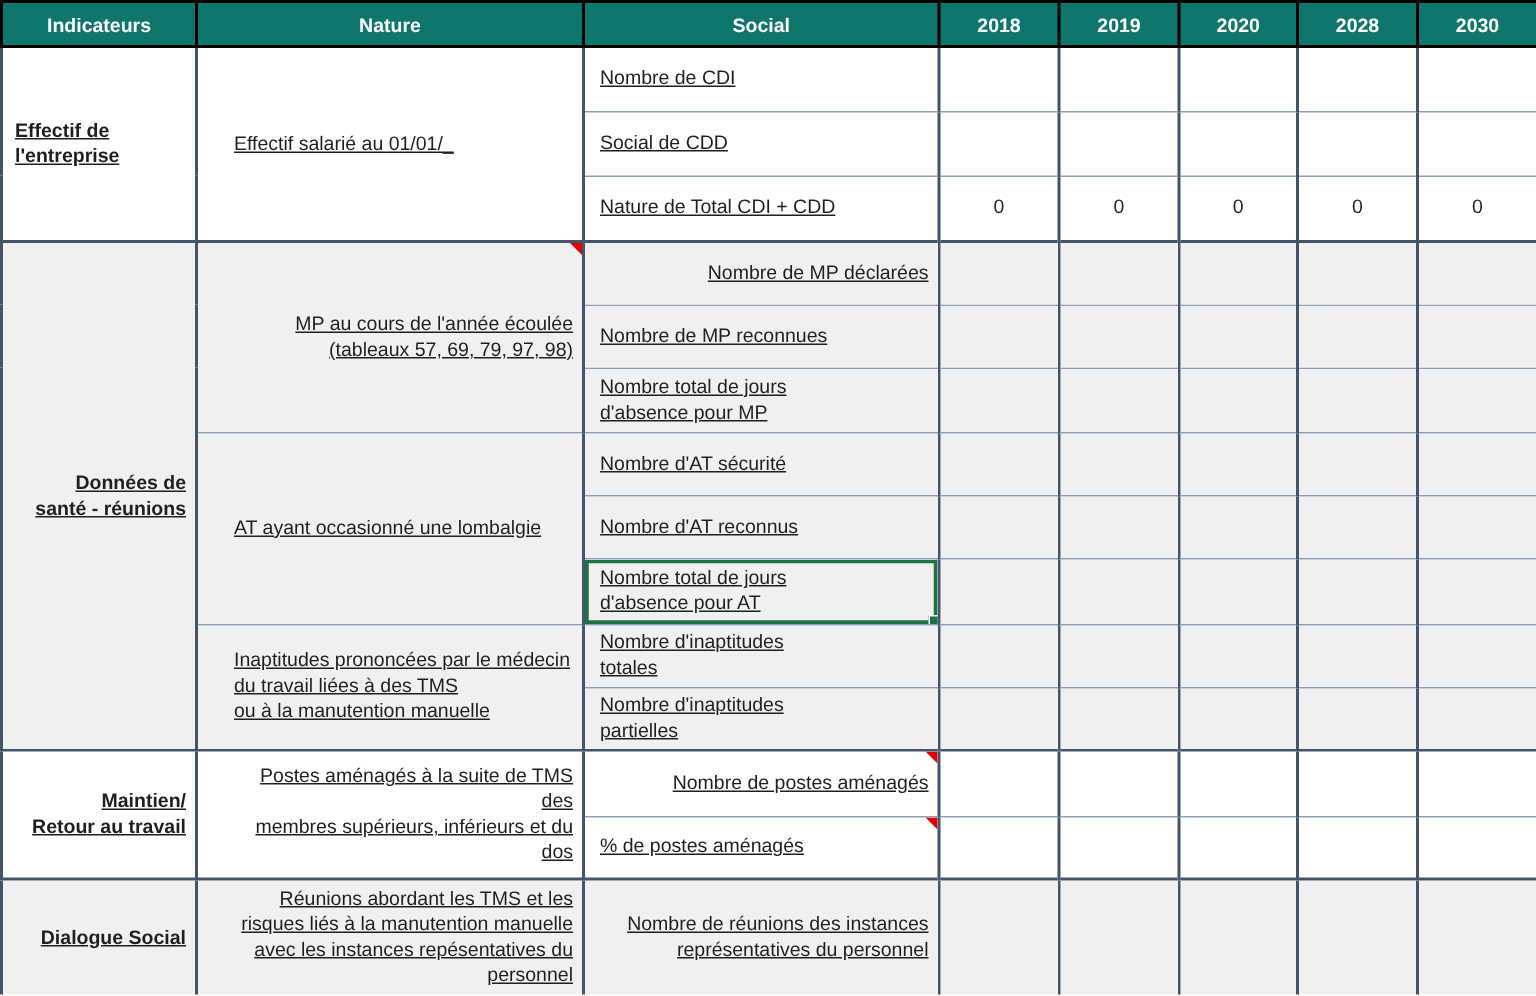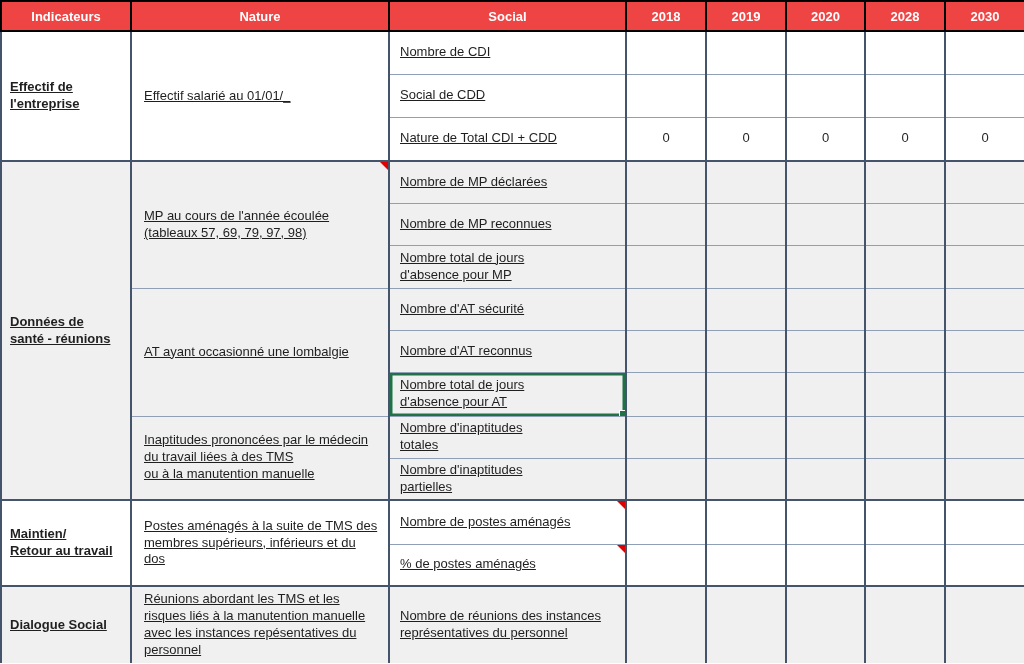--- a/index.html
+++ b/index.html
@@ -6,33 +6,33 @@
   .sheet {
     width:1024px; height:664px; overflow:hidden; background:#fff;
     font-family:"Liberation Sans", sans-serif;
   }
   table.grid {
     border-collapse:collapse; table-layout:fixed; width:1024px;
     border:2px solid #44546A; border-bottom:0;
     font-size:13px; color:#1f1f1f;
   }
   th.hcell {
-    background:#ef4444; color:#ffffff; font-weight:bold; font-size:13px;
+    background:#0f766e; color:#ffffff; font-weight:bold; font-size:13px;
     border:2px solid #000000; height:28px; text-align:center; padding:0 4px;
   }
   td {
     border-left:2px solid #44546A; border-right:2px solid #44546A;
     border-top:1px solid #8FA0B6;
     padding:2px 6px; vertical-align:middle; position:relative;
     line-height:1.3; overflow:hidden;
   }
-  tr.sec > td { border-top:2.5px solid #44546A; }
+  tr.sec > td { border-top:2.5px solid #44546A;text-align:right; }
   td.g { background:#F0F0F0; }
   td.ind { font-weight:bold; padding-left:8px; }
-  td.nature { padding-left:12px; }
+  td.nature { padding-left:24px; }
   td.nombre { padding-left:10px; }
   td.val { text-align:center; color:#262626; }
   .pre { white-space:pre-line;text-decoration:underline; }
   td.selected { box-shadow: inset 0 0 0 2.5px #1F7245; }
   .fill-handle {
     position:absolute; right:-3px; bottom:-3px; width:7px; height:7px;
     background:#1F7245; border:1px solid #ffffff; z-index:3;
   }
   .comment-marker {
     position:absolute; top:0; right:0; width:0; height:0;

